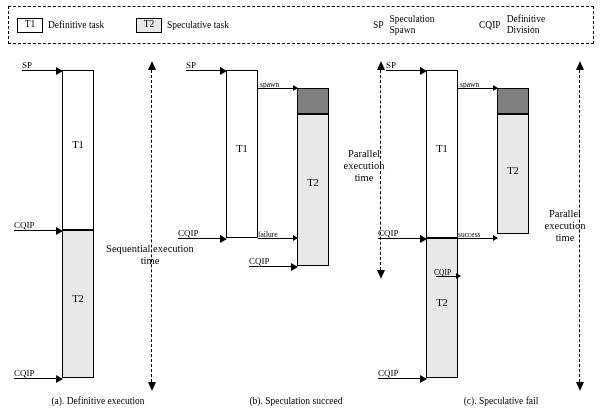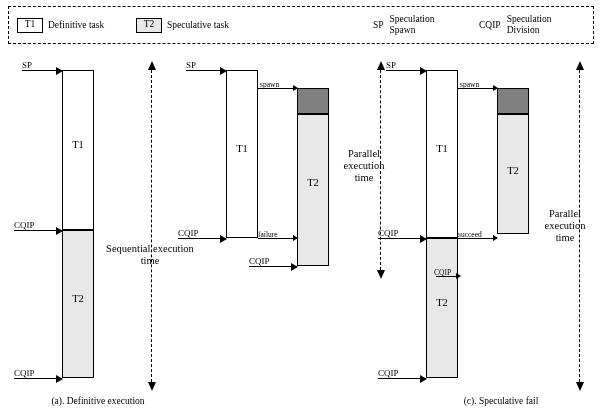--- a/index.html
+++ b/index.html
@@ -170,21 +170,21 @@
   </div>
 
 
   <div class="leg-item" style="left:364px;">
     <span class="leg-abbr">SP</span>
     <span class="leg-text">Speculation Spawn</span>
   </div>
 
   <div class="leg-item" style="left:470px;">
     <span class="leg-abbr">CQIP</span>
-    <span class="leg-text">Speculation Division</span>
+    <span class="leg-text">Definitive Division</span>
   </div>
 </div>
 
 <div class="panel" id="panel-a">
 
   <div class="bar white" style="left:62px; top:22px; width:32px; height:160px;">
     <span class="bar-label" style="top:68px;">T1</span>
   </div>
 
   <div class="bar gray" style="left:62px; top:182px; width:32px; height:148px;">
@@ -233,20 +233,21 @@
   <span class="tick-label sm" style="left:62px; top:182px;">failure</span>
 
   <div class="harrow" style="left:53px; top:218px; width:48px;"></div>
   <span class="tick-label" style="left:53px; top:208px;">CQIP</span>
 
   <div class="vdash" style="left:184px; top:22px; height:200px;">
     <span class="vdash-top-arrow" style="top:-9px;"></span>
   </div>
   <div class="time-text" style="left:138px; top:100px; width:60px;">Parallel execution time</div>
 
+  <div class="caption">(b). Speculation succeed</div>
 </div>
 
 <div class="panel" id="panel-c">
 
   <div class="bar white" style="left:30px; top:22px; width:32px; height:168px;">
     <span class="bar-label" style="top:72px;">T1</span>
   </div>
 
   <div class="bar gray" style="left:30px; top:190px; width:32px; height:140px;">
     <span class="bar-label" style="top:58px;">T2</span>
@@ -261,21 +262,21 @@
   <div class="harrow" style="left:-10px; top:22px; width:40px;"></div>
   <span class="tick-label" style="left:-10px; top:12px;">SP</span>
 
   <div class="harrow small" style="left:62px; top:40px; width:39px;"></div>
   <span class="tick-label sm" style="left:64px; top:32px;">spawn</span>
 
   <div class="harrow" style="left:-18px; top:190px; width:48px;"></div>
   <span class="tick-label" style="left:-18px; top:180px;">CQIP</span>
 
   <div class="harrow small" style="left:62px; top:190px; width:39px;"></div>
-  <span class="tick-label sm" style="left:62px; top:182px;">succeed</span>
+  <span class="tick-label sm" style="left:62px; top:182px;">success</span>
 
   <div class="harrow small" style="left:40px; top:228px; width:24px;"></div>
   <span class="tick-label sm" style="left:38px; top:220px;">CQIP</span>
 
   <div class="harrow" style="left:-18px; top:330px; width:48px;"></div>
   <span class="tick-label" style="left:-18px; top:320px;">CQIP</span>
 
   <div class="vdash" style="left:183px; top:22px; height:312px;">
     <span class="vdash-top-arrow" style="top:-9px;"></span>
   </div>

